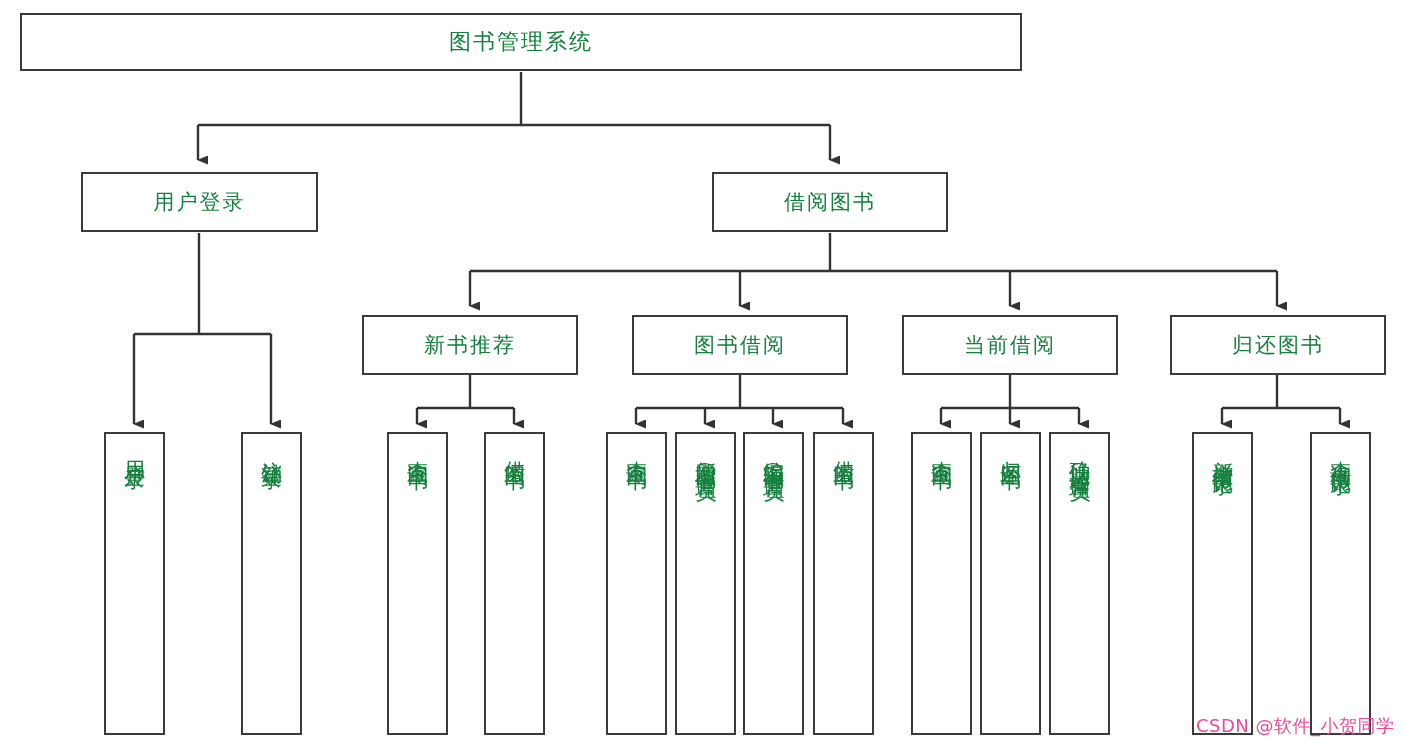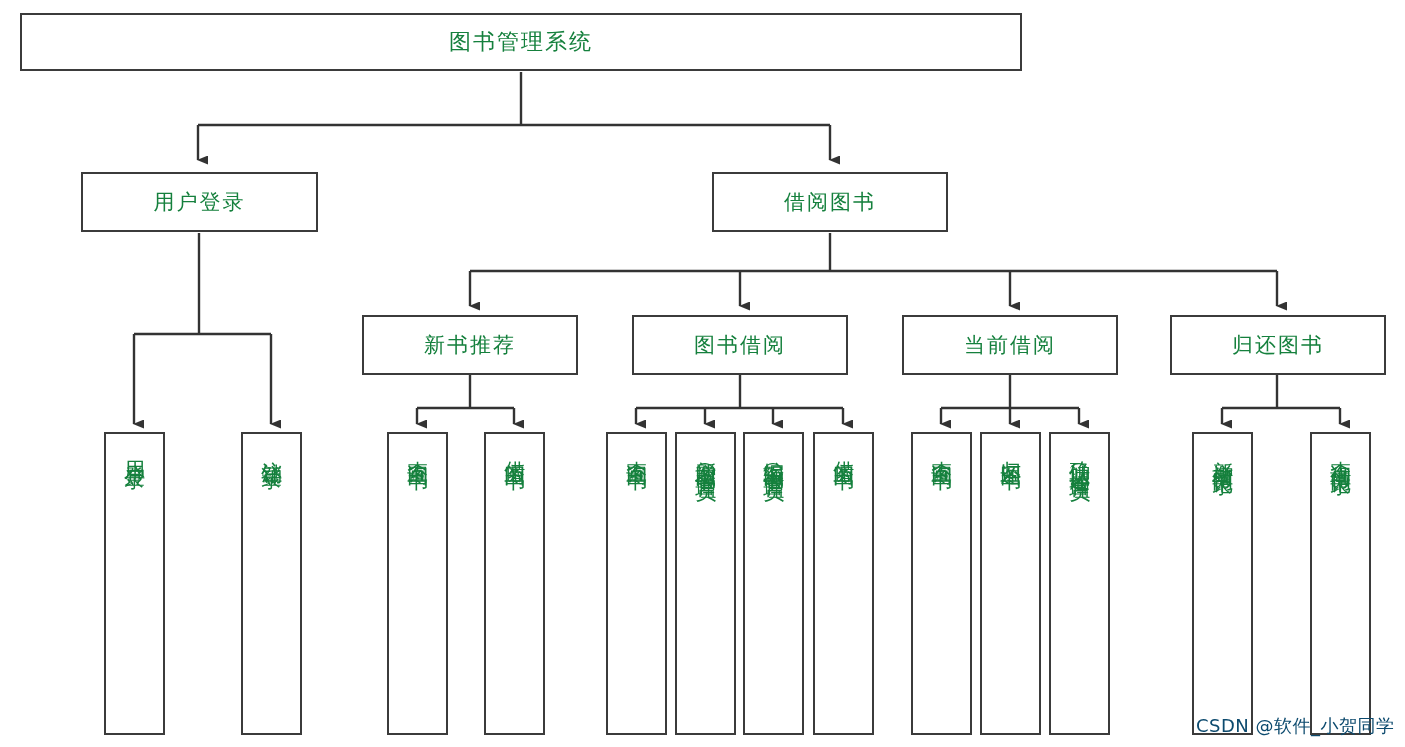--- a/index.html
+++ b/index.html
@@ -57,21 +57,21 @@
     text-orientation: upright;
     font-size: 21px;
     letter-spacing: 3px;
     white-space: nowrap;
   }
   .node.root .label {
     font-size: 22px;
   }
   .watermark {
     position: absolute;
-    color: #0c4a6e;
+    color: #ec4899;
     font-size: 18px;
     letter-spacing: 0.5px;
     z-index: 6;
     white-space: nowrap;
     user-select: none;
   }
 </style>
 </head>
 <body>
 

